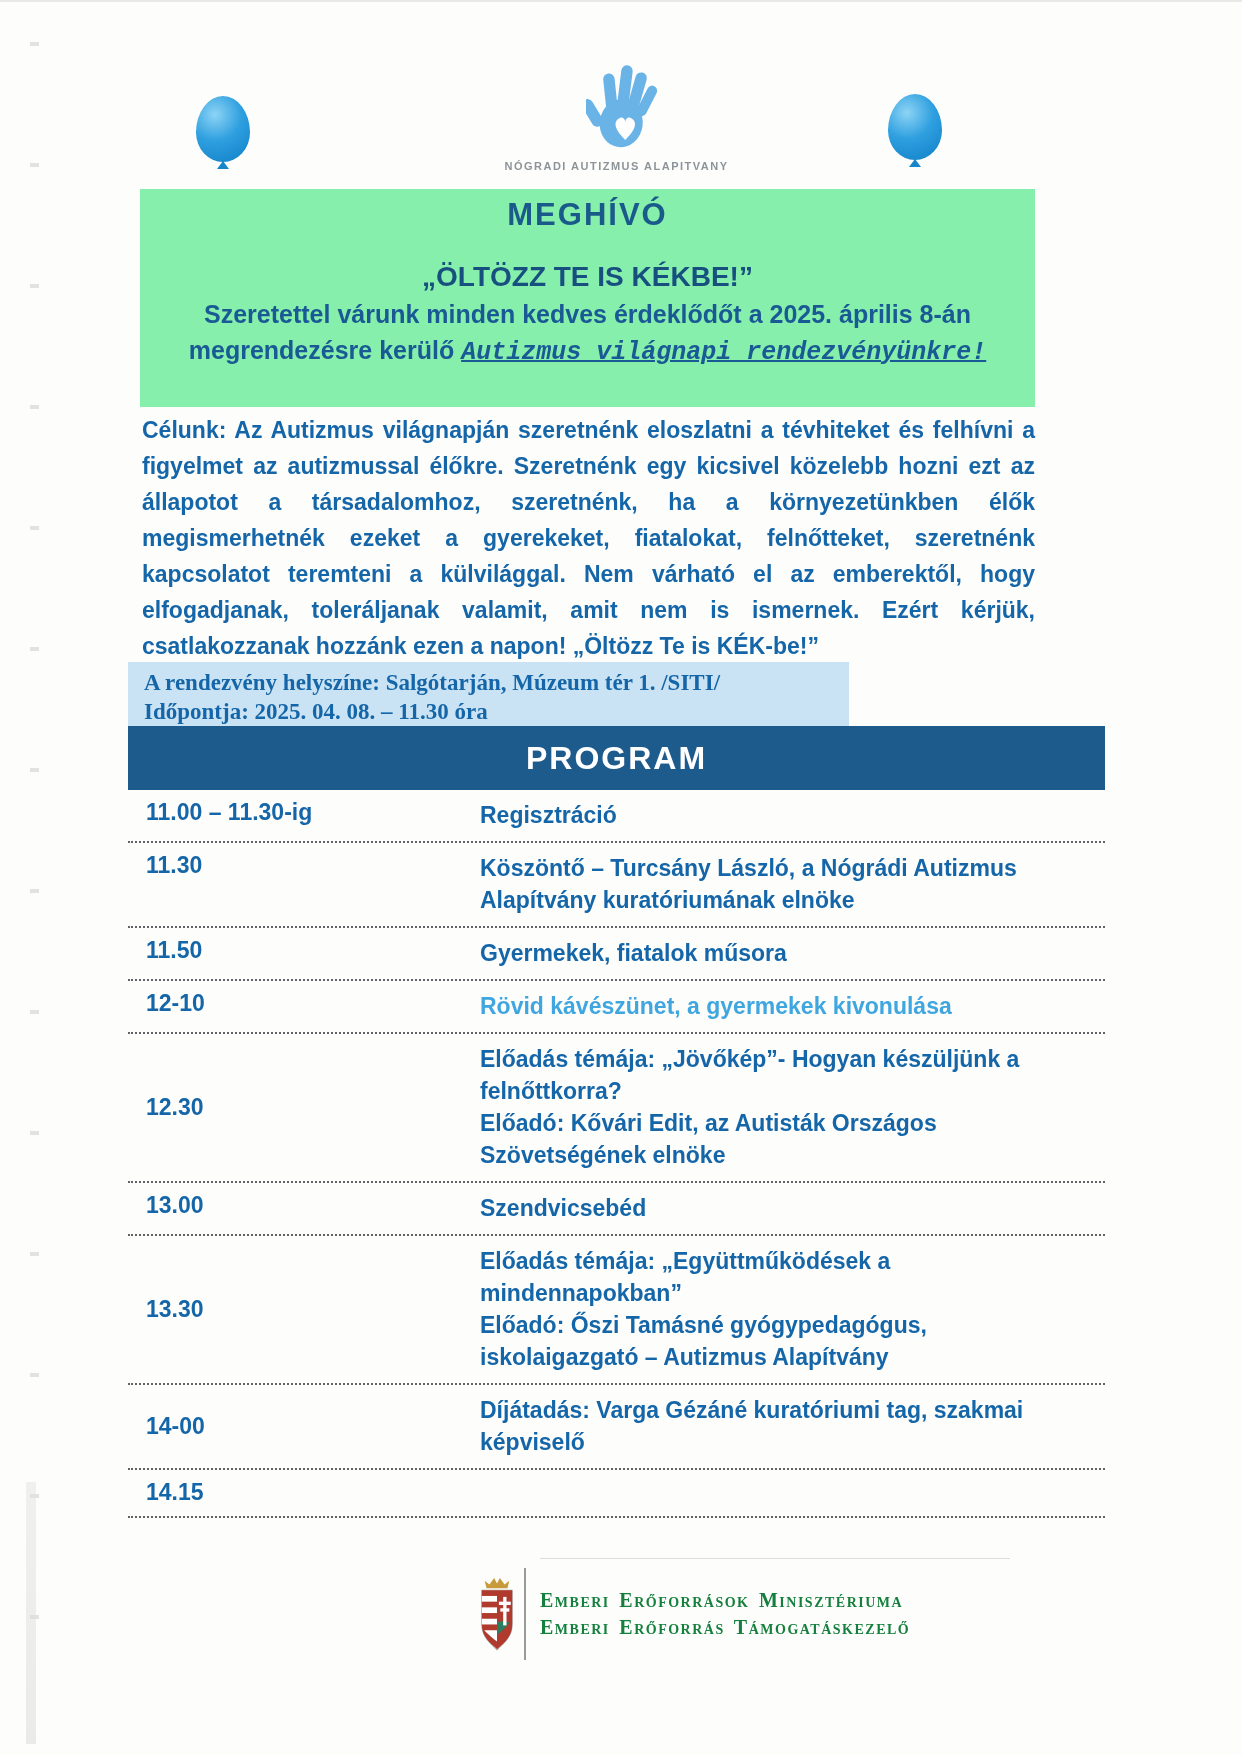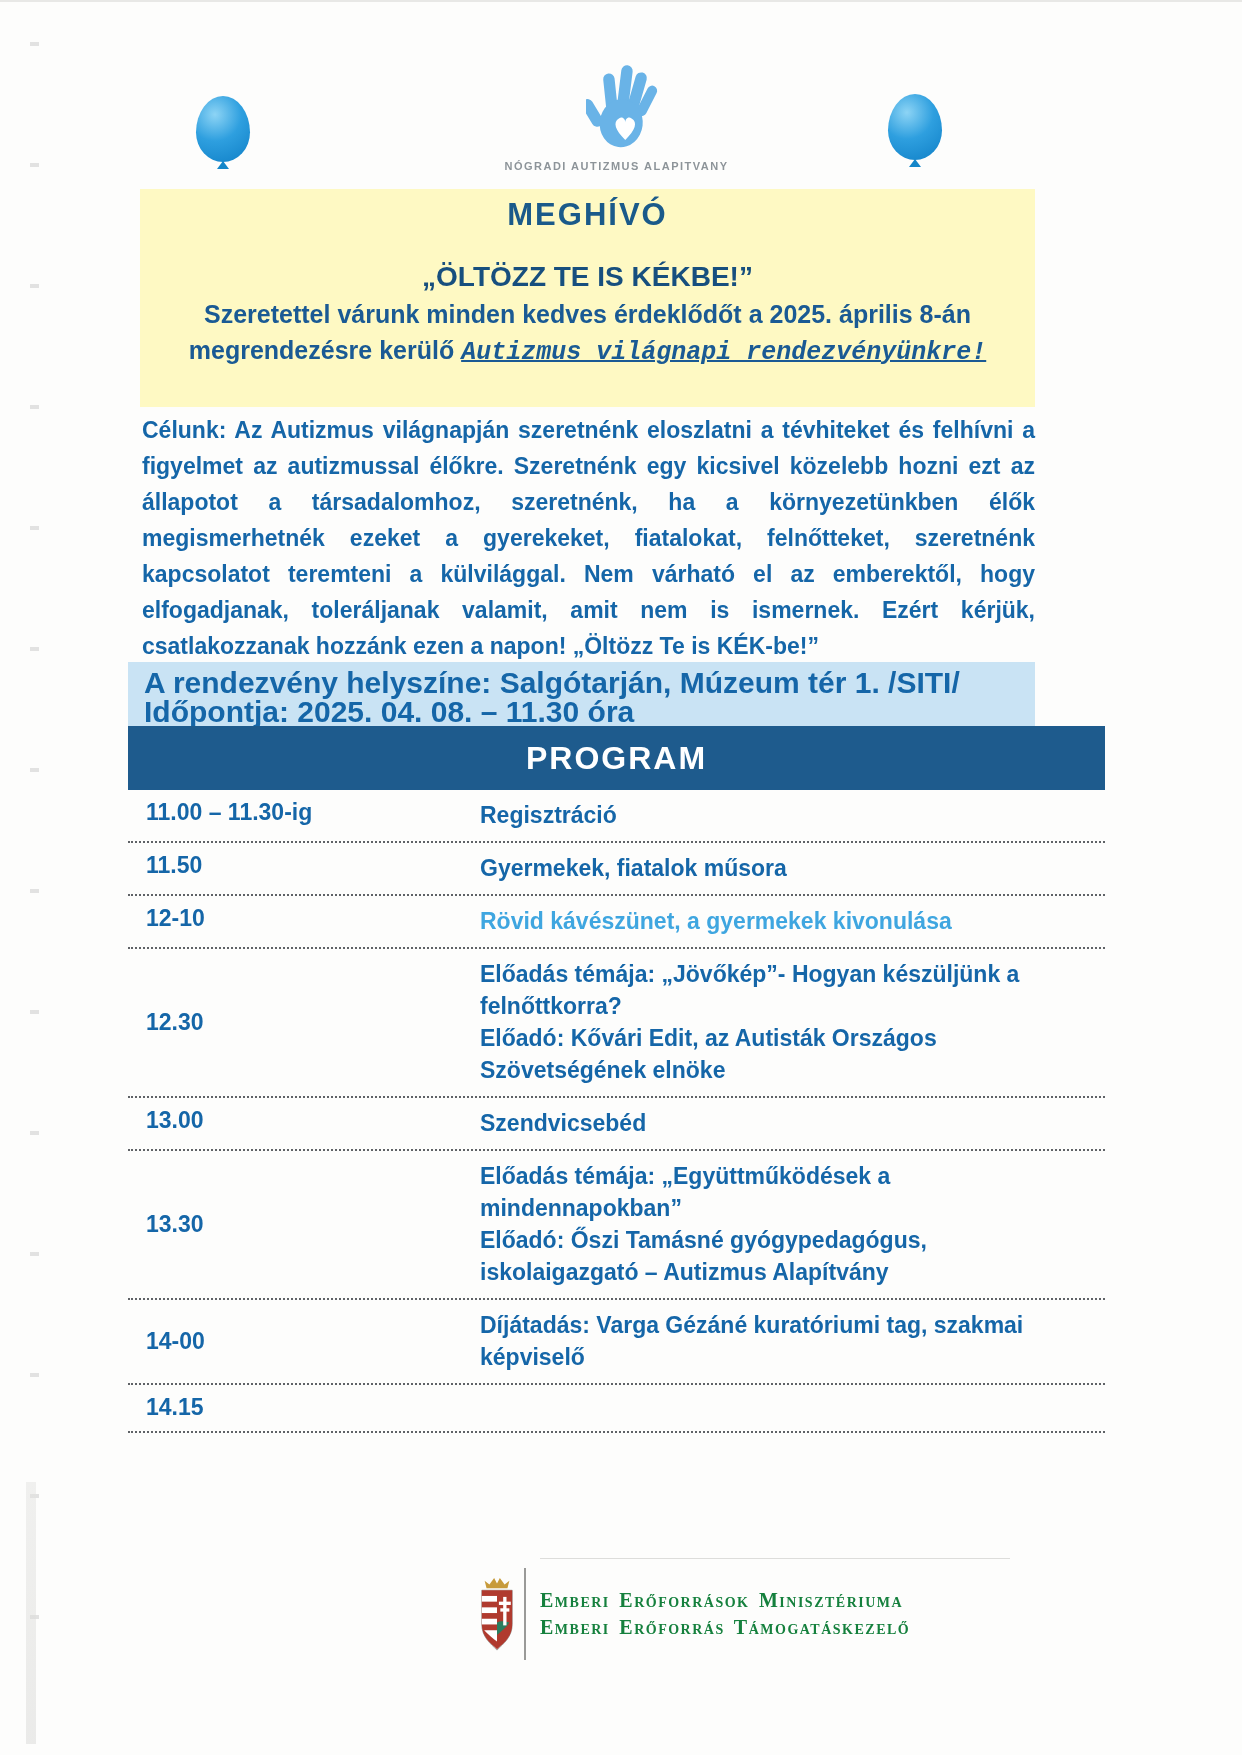--- a/index.html
+++ b/index.html
@@ -43,39 +43,39 @@
   .hand-logo{position:absolute;left:586px;top:58px;}
   .logo-caption{
     position:absolute;left:128px;top:158px;width:977px;
     text-align:center;font-size:11px;letter-spacing:1.5px;
     color:#8d9499;font-weight:bold;
   }
 
   
   .band-hero{
     position:absolute;left:140px;top:187px;width:895px;height:218px;
-    background:#fef9c3;text-align:center;color:#17517e;
+    background:#86efac;text-align:center;color:#17517e;
   }
   .title{margin-top:8px;font-size:31px;font-weight:bold;letter-spacing:2px;color:#1a5a8a;}
   .headline{margin-top:28px;font-size:28px;font-weight:bold;color:#174f7e;}
   .invite-line{margin-top:7px;font-size:25px;font-weight:bold;color:#1a5a94;}
   .invite-em{font-style:italic;text-decoration:underline;text-decoration-thickness:2px;font-family:Liberation Mono, monospace;}
 
   
   .body-par{
     position:absolute;left:142px;top:410px;width:893px;
     font-size:23px;font-weight:bold;line-height:36px;color:#1566a8;
     text-align:justify;
   }
 
   
   .band-venue{
-    position:absolute;left:128px;top:660px;width:907px;height:64px;
-    background:#c9e3f4;color:#1566a8;font-weight:bold;font-size:30px;
-    padding-top:6px;box-sizing:border-box;
+    position:absolute;left:128px;top:660px;width:721px;height:64px;
+    background:#c9e3f4;color:#1566a8;font-weight:bold;font-size:23px;
+    padding-top:6px;box-sizing:border-box;font-family:Liberation Serif, serif;
   }
   .band-venue div{padding-left:16px;line-height:29px;}
 
   
   .band-program{
     position:absolute;left:128px;top:724px;width:977px;height:64px;
     background:#1e5b8d;color:#ffffff;font-size:32px;font-weight:bold;
     letter-spacing:2px;text-align:center;line-height:64px;
   }
 
@@ -163,20 +163,25 @@
 
   <div class="band-program">PROGRAM</div>
 
   <div class="table">
 
     <div class="row">
       <div class="row-time">11.00 – 11.30-ig</div>
       <div class="row-text">Regisztráció</div>
     </div>
 
+    <div class="row">
+      <div class="row-time">11.30</div>
+      <div class="row-text">Köszöntő – Turcsány László, a Nógrádi Autizmus
+Alapítvány kuratóriumának elnöke</div>
+    </div>
 
 
     <div class="row">
       <div class="row-time">11.50</div>
       <div class="row-text">Gyermekek, fiatalok műsora</div>
     </div>
 
     <div class="row highlight">
       <div class="row-time">12-10</div>
       <div class="row-text">Rövid kávészünet, a gyermekek kivonulása</div>

